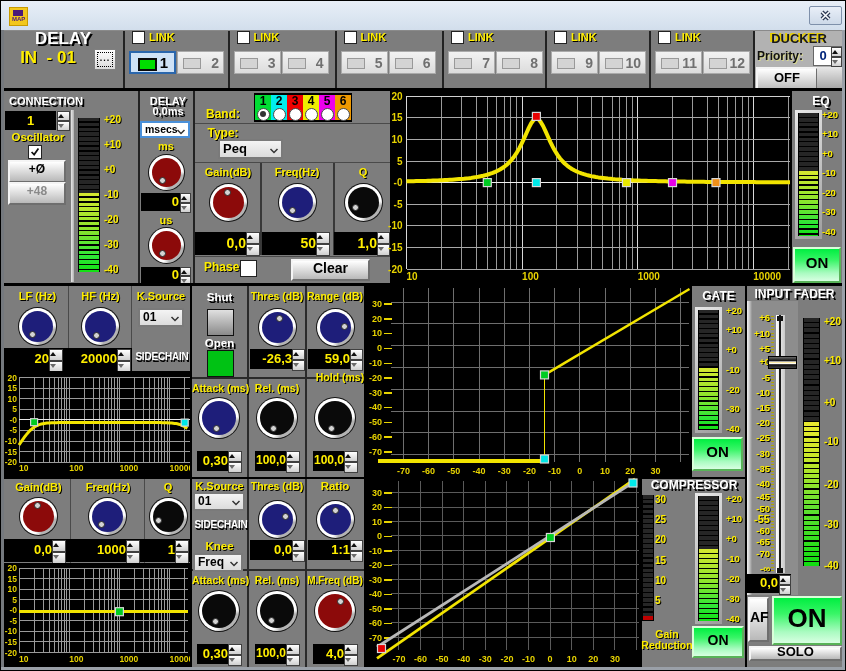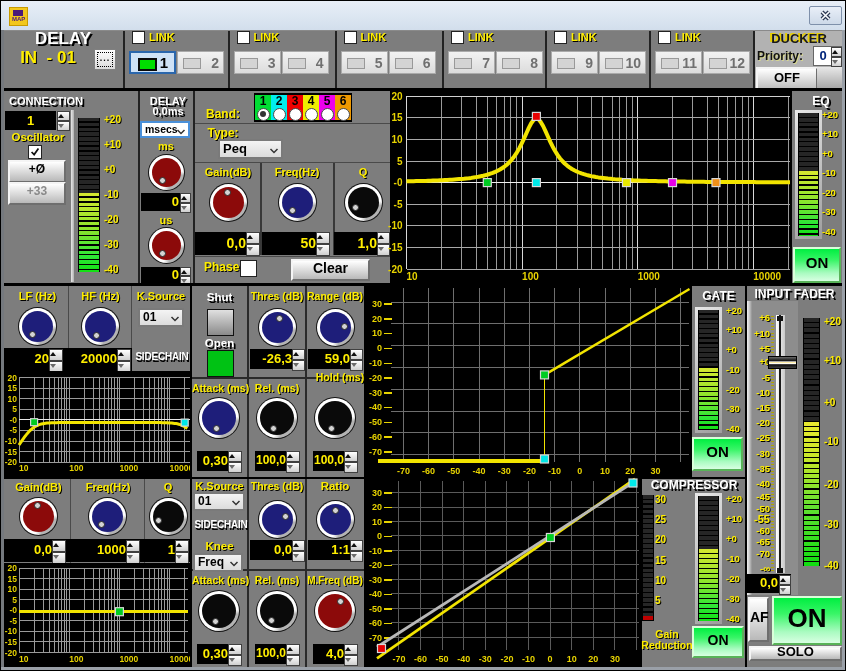--- a/index.html
+++ b/index.html
@@ -134,21 +134,21 @@
       </div>
     </div>
 <div style="left:71px;top:110px;width:3px;height:172px;background:linear-gradient(90deg,#e8e8e8,#b0b0b0);"></div>
 <div class="yl" style="left:10px;top:132px;width:56px;height:11px;font-size:11.5px;line-height:11px;text-align:center;">Oscillator</div>
 <div style="position:absolute;left:28px;top:145px;width:14px;height:14px;background:#fff;border:1px solid #222;box-sizing:border-box;">
       <svg width="100%" height="100%" viewBox="0 0 14 14">
         <path d="M3 7 L6 10 L11 3" stroke="#111" stroke-width="2" fill="none"></path>
       </svg>
     </div>
 <div class="sv" style="left:8px;top:160px;width:54px;height:19px;font-size:12px;line-height:15px;color:#000;">+Ø</div>
-<div class="sv" style="left:8px;top:182px;width:54px;height:19px;font-size:12px;line-height:15px;color:#8a8a8a;">+33</div>
+<div class="sv" style="left:8px;top:182px;width:54px;height:19px;font-size:12px;line-height:15px;color:#8a8a8a;">+48</div>
 <div style="position:absolute;left:78px;top:118px;width:22px;height:154px;background:#000;">
       <div style="position:absolute;left:1px;right:1px;top:0;height:75px;background:repeating-linear-gradient(to bottom,#262626 0px,#262626 3.5px,#000 3.5px,#000 4.8px);"></div>
       <div style="position:absolute;left:1px;right:1px;top:75px;bottom:0;background:linear-gradient(to bottom,#d6e830 0%,#8ee42c 45%,#2ee636 80%,#12e012 100%);">
         <div style="position:absolute;left:0;right:0;top:0;bottom:0;background:repeating-linear-gradient(to bottom,transparent 0px,transparent 3.5px,#000 3.5px,#000 4.8px);"></div>
       </div>
     </div>
 <div class="yl" style="left:104px;top:113.5px;width:20px;height:12px;font-size:10px;line-height:12px;text-align:left;">+20</div>
 <div class="yl" style="left:104px;top:138.6px;width:20px;height:12px;font-size:10px;line-height:12px;text-align:left;">+10</div>
 <div class="yl" style="left:104px;top:163.7px;width:20px;height:12px;font-size:10px;line-height:12px;text-align:left;">+0</div>
 <div class="yl" style="left:104px;top:188.8px;width:20px;height:12px;font-size:10px;line-height:12px;text-align:left;">-10</div>

